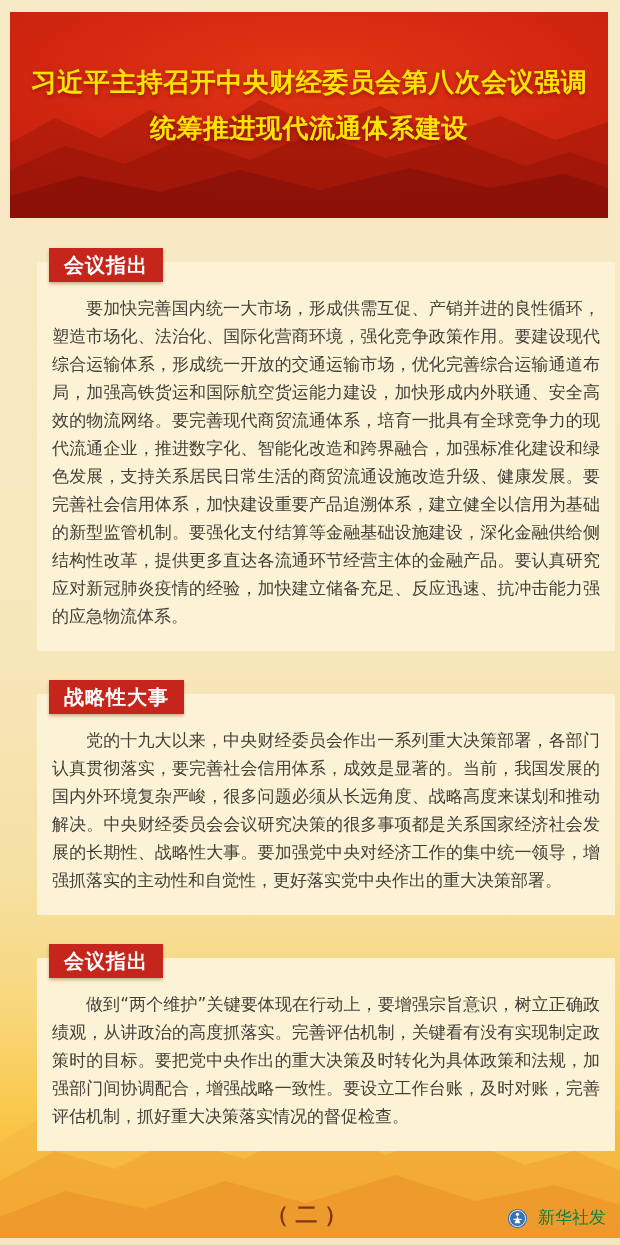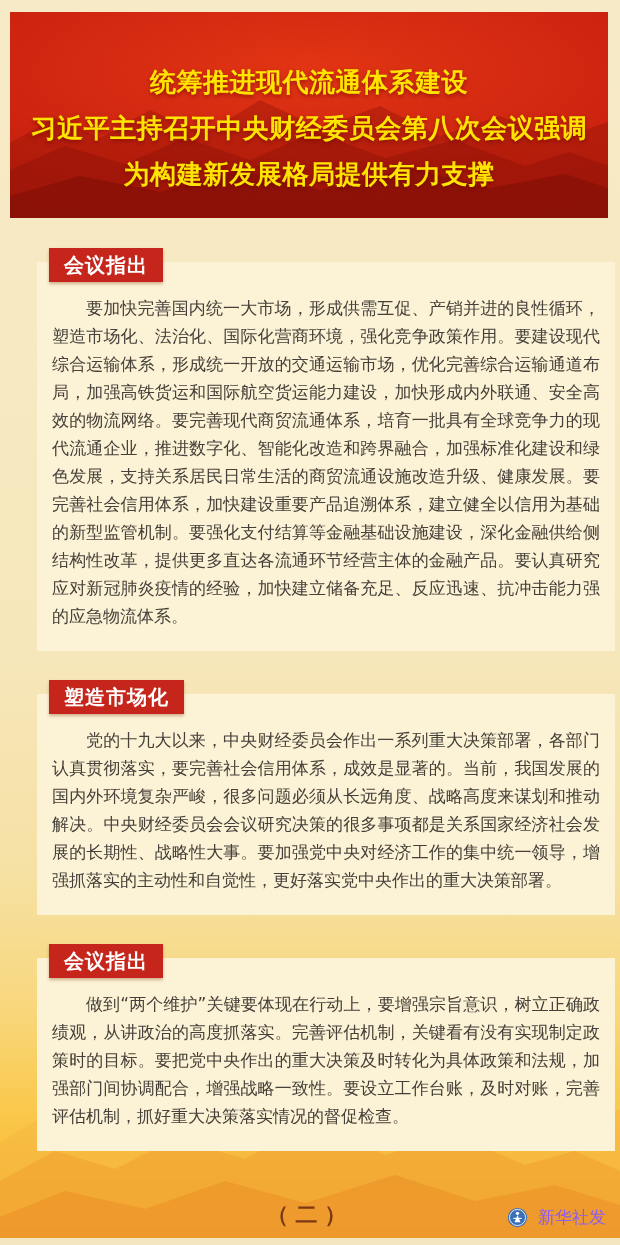--- a/index.html
+++ b/index.html
@@ -53,52 +53,51 @@
   }
 
   
   .footer-page {
     position:absolute; left:0; bottom:15px; width:100%; z-index:3;
     text-align:center; font-size:22px; font-weight:bold;
     letter-spacing:7px; color:#7c3814;
   }
   .footer-credit {
     position:absolute; right:14px; bottom:16px; z-index:3;
-    display:flex; align-items:center; gap:10px;
-    font-size:17px; color:#8b5cf6;
+    display:flex; align-items:flex-end; gap:10px;
+    font-size:17px; color:#15803d;
   }
   .xinhua-logo { width:21px; height:21px; display:block; }
 </style>
 </head>
 <body>
 
 <div class="banner">
   <svg class="banner-art" viewBox="0 0 598 130" preserveAspectRatio="none" aria-hidden="true">
     <path d="M0,55 L45,30 L90,50 L140,22 L195,46 L250,12 L310,40 L370,18 L430,48 L490,28 L545,52 L598,34 L598,130 L0,130 Z" fill="#8d1206" opacity="0.38"></path>
     <path d="M0,82 L55,58 L115,76 L175,50 L240,72 L305,44 L375,70 L445,52 L515,78 L560,64 L598,78 L598,130 L0,130 Z" fill="#8d1206" opacity="0.45"></path>
     <path d="M0,108 L70,88 L150,104 L230,82 L310,102 L400,80 L480,100 L555,86 L598,100 L598,130 L0,130 Z" fill="#7e0f05" opacity="0.55"></path>
   </svg>
   <div class="banner-title">
+    <div>习近平主持召开中央财经委员会第八次会议强调</div>
     <div>统筹推进现代流通体系建设</div>
-    <div>习近平主持召开中央财经委员会第八次会议强调</div>
-    <div>为构建新发展格局提供有力支撑</div>
   </div>
 </div>
 
 <div class="sections">
 
   <div class="section">
     <div class="badge">会议指出</div>
     <div class="box">
       <p>要加快完善国内统一大市场，形成供需互促、产销并进的良性循环，塑造市场化、法治化、国际化营商环境，强化竞争政策作用。要建设现代综合运输体系，形成统一开放的交通运输市场，优化完善综合运输通道布局，加强高铁货运和国际航空货运能力建设，加快形成内外联通、安全高效的物流网络。要完善现代商贸流通体系，培育一批具有全球竞争力的现代流通企业，推进数字化、智能化改造和跨界融合，加强标准化建设和绿色发展，支持关系居民日常生活的商贸流通设施改造升级、健康发展。要完善社会信用体系，加快建设重要产品追溯体系，建立健全以信用为基础的新型监管机制。要强化支付结算等金融基础设施建设，深化金融供给侧结构性改革，提供更多直达各流通环节经营主体的金融产品。要认真研究应对新冠肺炎疫情的经验，加快建立储备充足、反应迅速、抗冲击能力强的应急物流体系。</p>
     </div>
   </div>
 
   <div class="section">
-    <div class="badge">塑造市场化</div>
+    <div class="badge">战略性大事</div>
     <div class="box">
       <p>党的十九大以来，中央财经委员会作出一系列重大决策部署，各部门认真贯彻落实，要完善社会信用体系，成效是显著的。当前，我国发展的国内外环境复杂严峻，很多问题必须从长远角度、战略高度来谋划和推动解决。中央财经委员会会议研究决策的很多事项都是关系国家经济社会发展的长期性、战略性大事。要加强党中央对经济工作的集中统一领导，增强抓落实的主动性和自觉性，更好落实党中央作出的重大决策部署。</p>
     </div>
   </div>
 
   <div class="section">
     <div class="badge">会议指出</div>
     <div class="box">
       <p>做到“两个维护”关键要体现在行动上，要增强宗旨意识，树立正确政绩观，从讲政治的高度抓落实。完善评估机制，关键看有没有实现制定政策时的目标。要把党中央作出的重大决策及时转化为具体政策和法规，加强部门间协调配合，增强战略一致性。要设立工作台账，及时对账，完善评估机制，抓好重大决策落实情况的督促检查。</p>
     </div>

